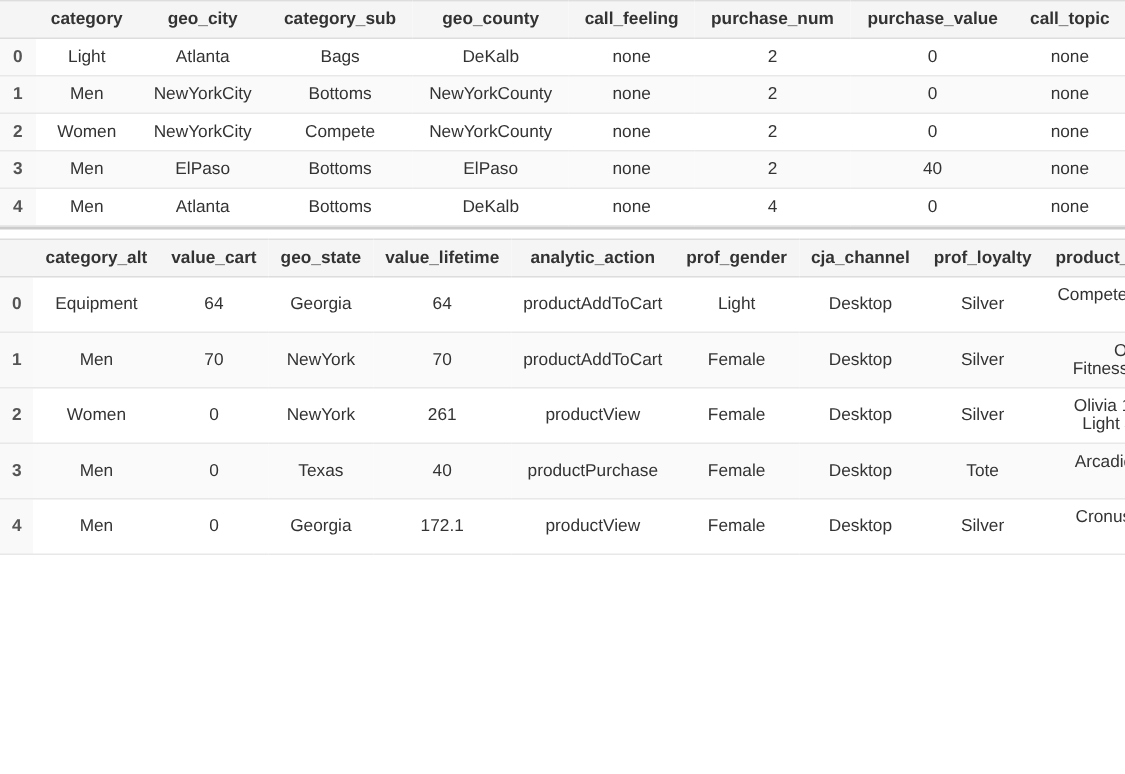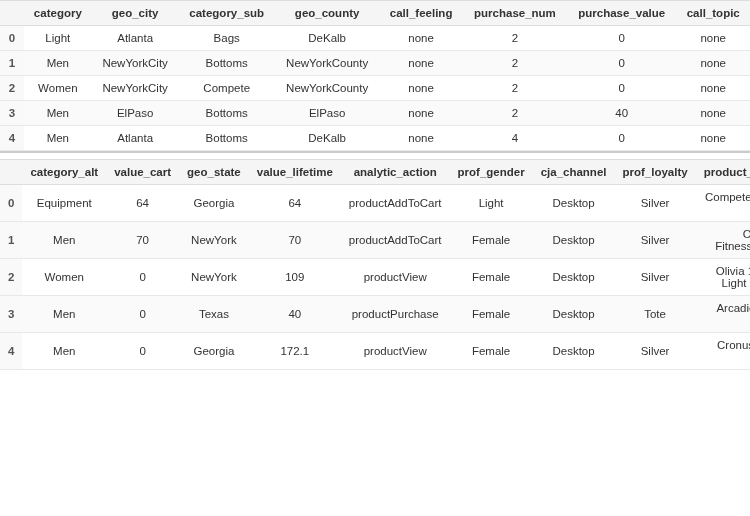--- a/index.html
+++ b/index.html
@@ -172,21 +172,21 @@
           <td>Female</td>
           <td>Desktop</td>
           <td>Silver</td>
           <td class="product-name" style="text-align: right;">Orestes Fitness Short</td>
         </tr>
         <tr>
           <td>2</td>
           <td>Women</td>
           <td>0</td>
           <td>NewYork</td>
-          <td>109</td>
+          <td>261</td>
           <td>productView</td>
           <td>Female</td>
           <td>Desktop</td>
           <td>Silver</td>
           <td class="product-name" style="text-align: right;">Olivia 1/4 Zip Light Jacket</td>
         </tr>
         <tr>
           <td>3</td>
           <td>Men</td>
           <td>0</td>

